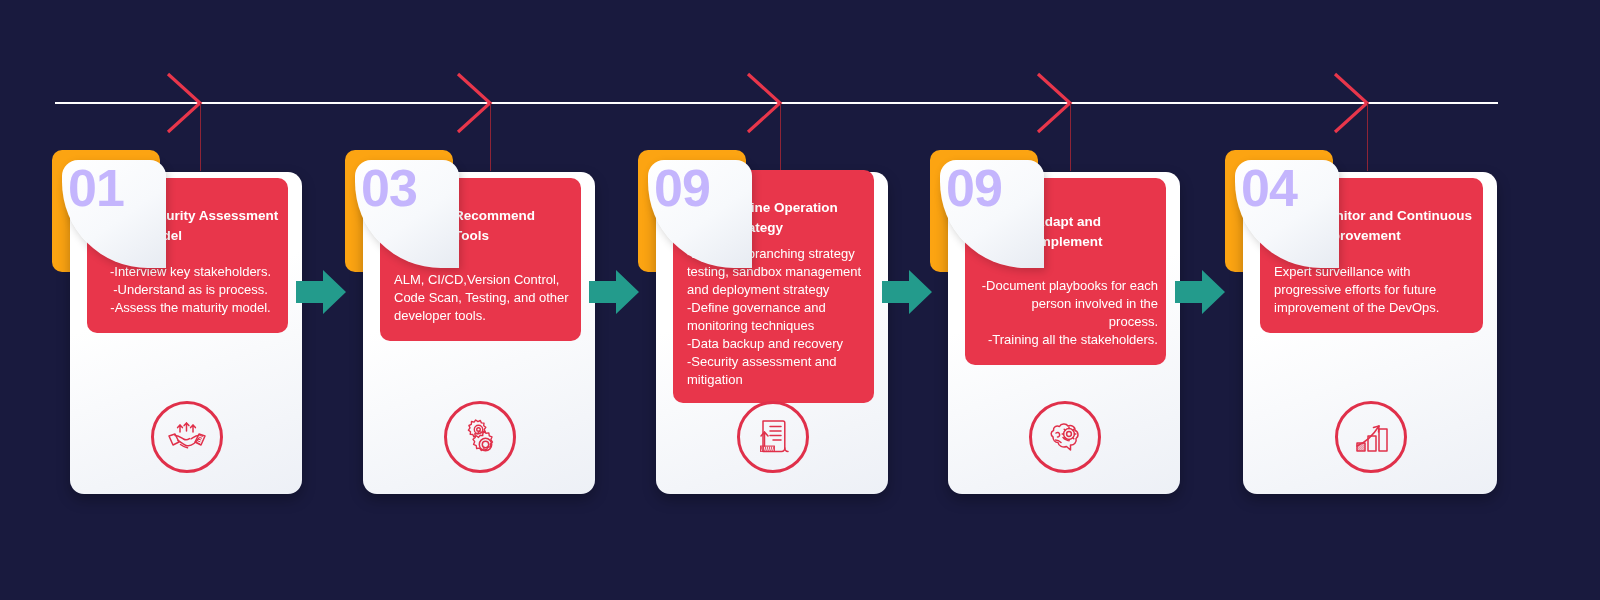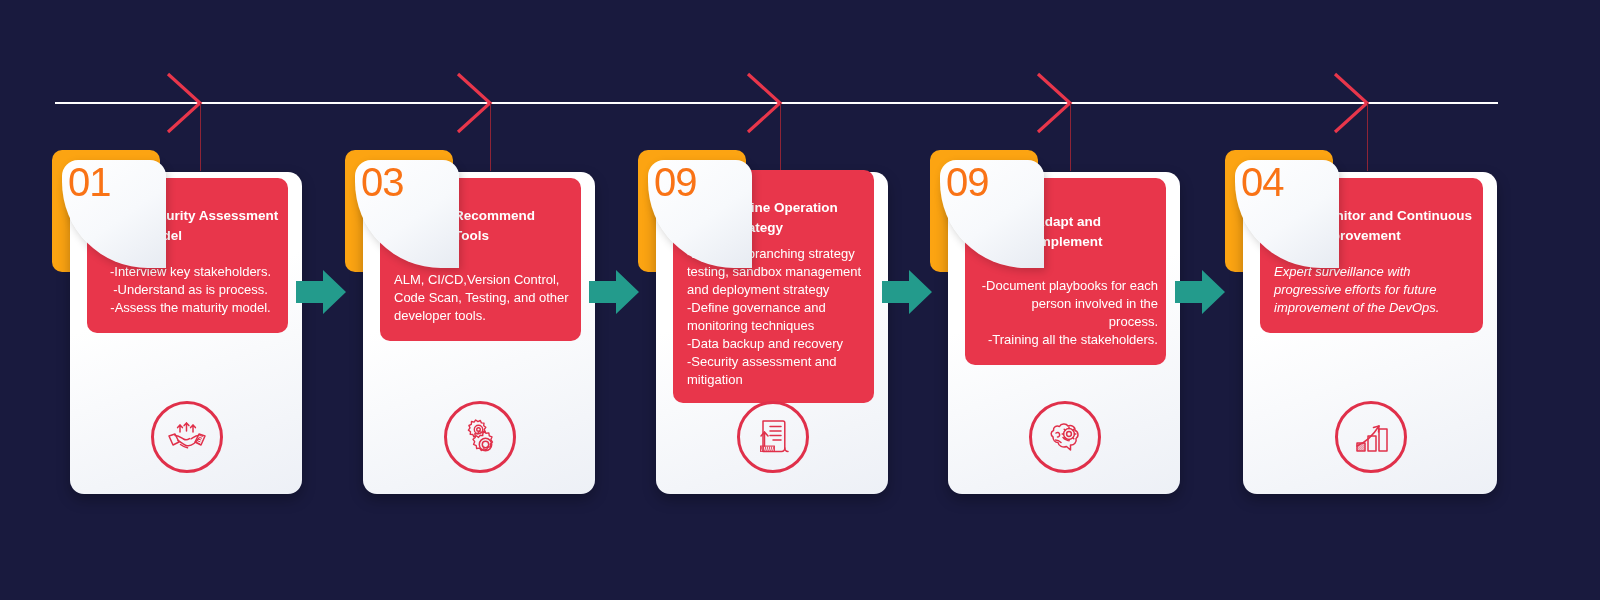--- a/index.html
+++ b/index.html
@@ -85,23 +85,23 @@
     height: 108px;
     background: linear-gradient(145deg, #FFFFFF 0%, #F7F9FC 55%, #E7EBF2 100%);
     border-radius: 16px 16px 0 86px;
     z-index: 4;
     box-shadow: 2px 3px 8px rgba(0,0,0,0.18);
   }
   .step-num {
     position: absolute;
     left: 16px;
     top: 12px;
-    font-size: 40px;
-    font-weight: normal;
-    color: #f97316;
+    font-size: 52px;
+    font-weight: bold;
+    color: #c4b5fd;
     letter-spacing: -1px;
     z-index: 5;
     line-height: 1;
   }
 
   
   .red-panel {
     position: absolute;
     left: 35px;
     top: 28px;
@@ -319,21 +319,21 @@
 
   <svg class="teal-arrow" style="left:1175px;" viewBox="0 0 50 48">
     <polygon points="0,13 27,13 27,2 50,24 27,46 27,35 0,35" fill="#239B8C"></polygon>
   </svg>
 
   <div class="card-block" style="left:1225px; width:272px;">
     <div class="orange-tab"></div>
     <div class="white-card" style="width:254px;"></div>
     <div class="red-panel" style="top:28px; width:223px; padding-top:28px; padding-bottom:16px; min-height:147px;">
       <p class="red-title">Monitor and Continuous Improvement</p>
-      <p class="red-body" style="margin-top:18px;font-style:italic;">Expert surveillance with progressive efforts for future improvement of the DevOps.</p>
+      <p class="red-body" style="margin-top:18px;">Expert surveillance with progressive efforts for future improvement of the DevOps.</p>
     </div>
     <div class="petal"></div>
     <div class="step-num">04</div>
     <div class="icon-circle" style="left:110px; top:251px;">
       <svg width="46" height="44" viewBox="0 0 46 44">
         <g fill="none" stroke="#E0304A" stroke-width="1.5" stroke-linejoin="round" stroke-linecap="round">
           <rect x="9" y="28" width="8" height="8"></rect>
           <rect x="20" y="21" width="8" height="15"></rect>
           <rect x="31" y="14" width="8" height="22"></rect>
           <path d="M9 31 C16 28 24 22 31 11"></path>

